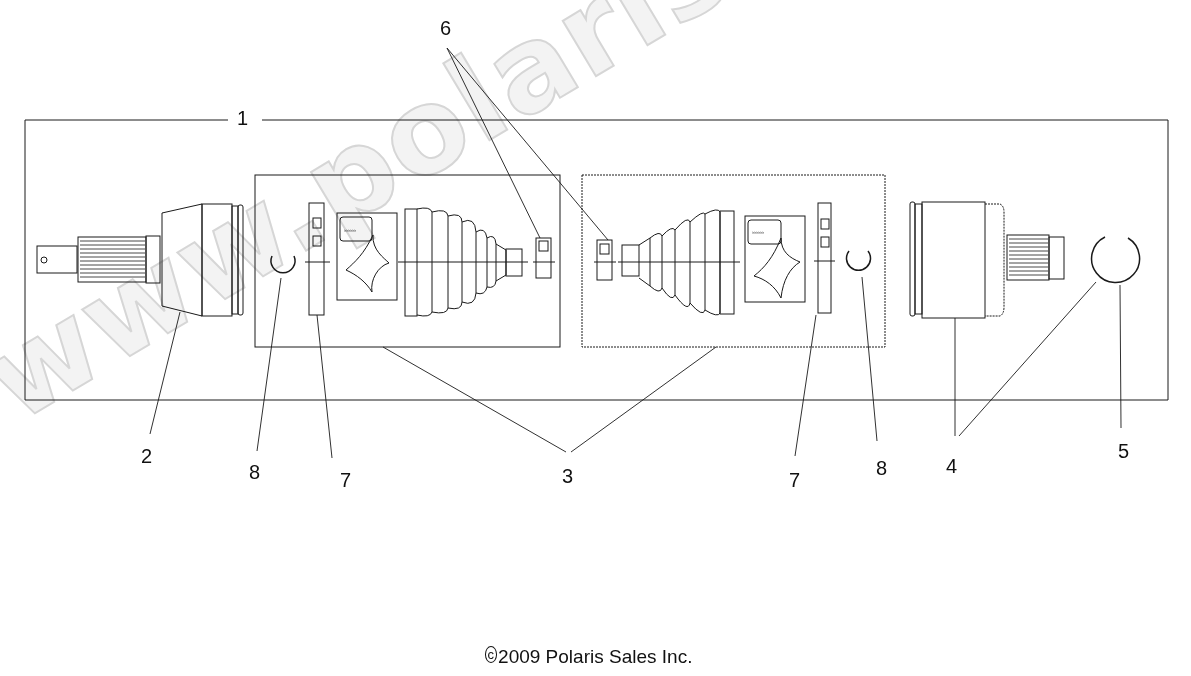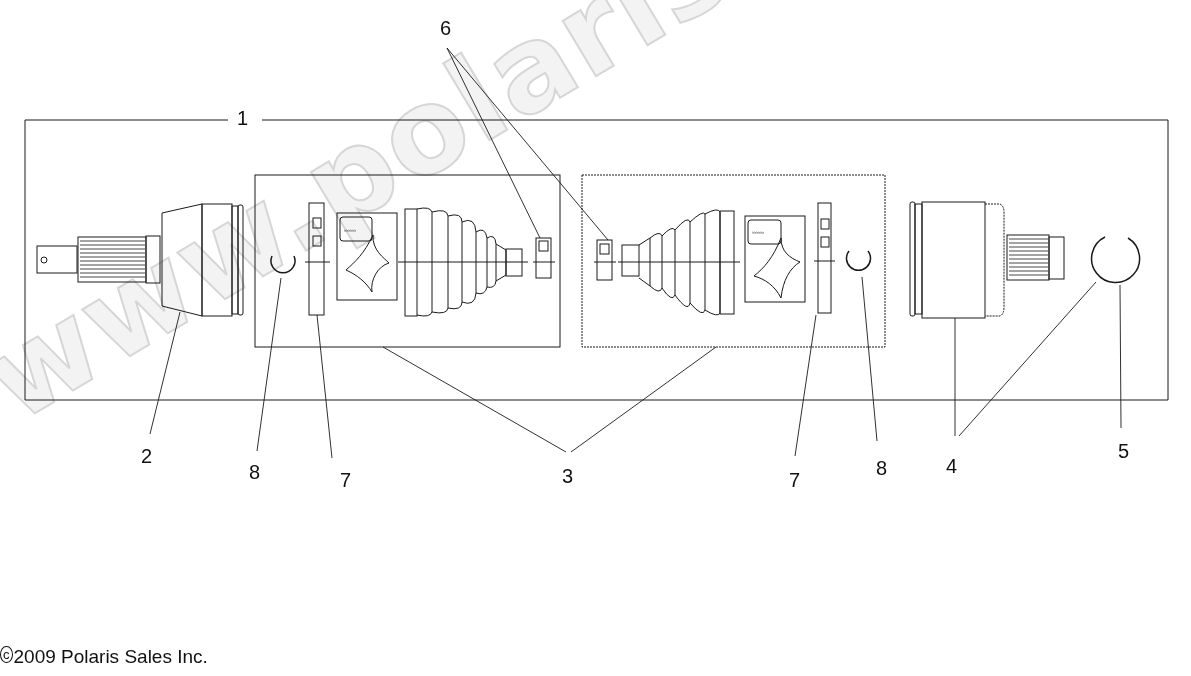--- a/index.html
+++ b/index.html
@@ -1,19 +1,19 @@
 <!DOCTYPE html>
 <html><head>
 <meta charset="utf-8">
 <style>
   html, body { margin: 0; padding: 0; background: #ffffff; }
   body { width: 1191px; height: 676px; position: relative; overflow: hidden; font-family: "Liberation Sans", sans-serif; }
   #diagram { position: absolute; left: 0; top: 0; width: 1191px; height: 676px; }
   .callout { position: absolute; font-family: "Liberation Sans", sans-serif; font-size: 20px; color: #111; line-height: 1; }
-  .copyright { position: absolute; left: 0; width: 1177px; top: 646px; font-family: "Liberation Sans", sans-serif; font-size: 19px; color: #111; }
+  .copyright { position: absolute; left: 0; width: 1177px; top: 646px; text-align: center; font-family: "Liberation Sans", sans-serif; font-size: 19px; color: #111; }
   .copyright .c { font-size: 13px; vertical-align: 4px; border: 1px solid #111; border-radius: 50%; padding: 0 2px; margin-right: 1px; line-height: 1; }
   .watermark { position: absolute; left: -40px; top: 330px; transform: rotate(-31deg); transform-origin: left top; font-family: "DejaVu Sans", sans-serif; font-weight: bold; font-size: 118px; color: rgba(255,255,255,0.0); -webkit-text-stroke: 2px #d6d6d6; white-space: nowrap; letter-spacing: 2px; pointer-events: none; }
   .watermark-fill { position: absolute; left: -40px; top: 330px; transform: rotate(-31deg); transform-origin: left top; font-family: "DejaVu Sans", sans-serif; font-weight: bold; font-size: 118px; color: rgba(220,220,220,0.35); white-space: nowrap; letter-spacing: 2px; pointer-events: none; }
 </style>
 </head>
 <body>
 
 <div class="watermark-fill">www.polarisersatzteile.de</div>
 <div class="watermark">www.polarisersatzteile.de</div>
 

